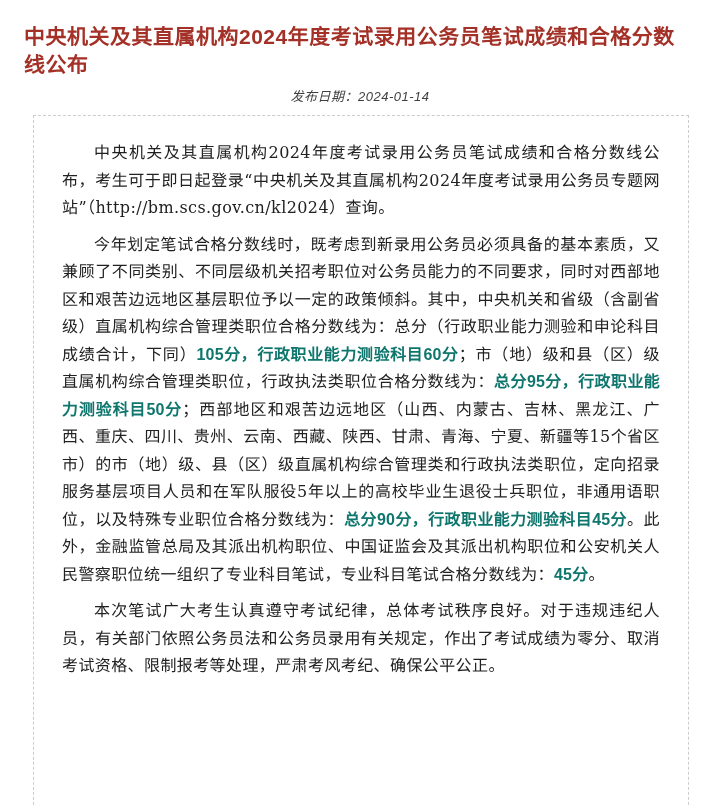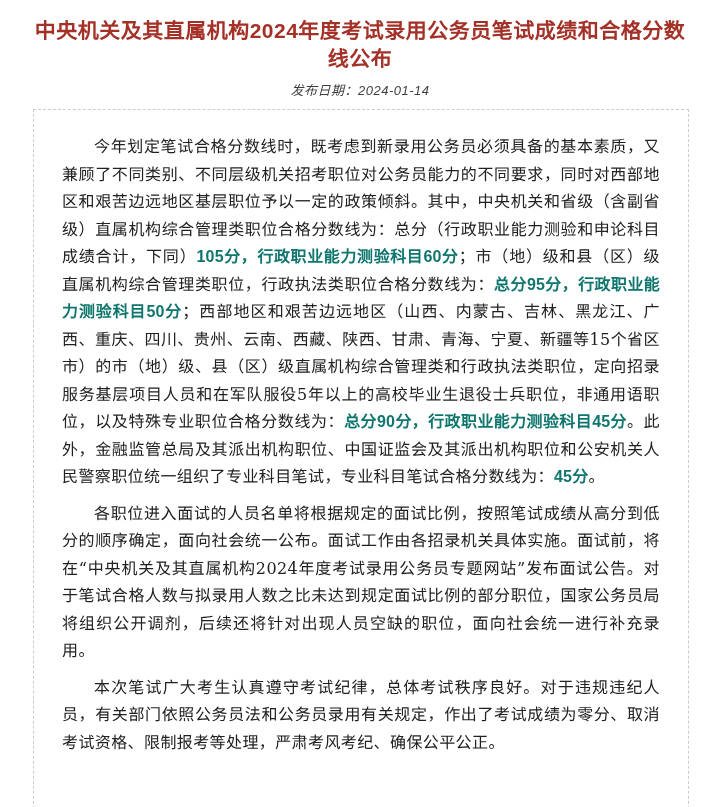--- a/index.html
+++ b/index.html
@@ -10,22 +10,21 @@
     --page-bg:#ffffff;
   }
   *{box-sizing:border-box;margin:0;padding:0;}
   html,body{width:720px;background:var(--page-bg);}
   body{
     height:807px;
     overflow:hidden;
     font-family:"DejaVu Serif","Liberation Serif",serif;
   }
   .page-title{
-    margin:17px 24px 7px 24px;
-    text-align:center;
+    margin:23px 24px 7px 24px;
     font-family:"Liberation Sans","DejaVu Sans",sans-serif;
     font-weight:bold;
     font-size:21px;
     line-height:28px;
     color:var(--title-red);
     letter-spacing:0.5px;
   }
   .date-line{
     text-align:center;
     font-family:"Liberation Sans","DejaVu Sans",sans-serif;
@@ -62,16 +61,16 @@
 <body>
 
 <h1 class="page-title">中央机关及其直属机构2024年度考试录用公务员笔试成绩和合格分数线公布</h1>
 
 <div class="date-line">
   <span>发布日期：</span><span>2024-01-14</span>
 </div>
 
 <div class="content-box">
 
+<p><span>中央机关及其直属机构2024年度考试录用公务员笔试成绩和合格分数线公布，考生可于即日起登录“中央机关及其直属机构2024年度考试录用公务员专题网站”（http://bm.scs.gov.cn/kl2024）查询。</span></p>
     <p><span>今年划定笔试合格分数线时，既考虑到新录用公务员必须具备的基本素质，又兼顾了不同类别、不同层级机关招考职位对公务员能力的不同要求，同时对西部地区和艰苦边远地区基层职位予以一定的政策倾斜。其中，中央机关和省级（含副省级）直属机构综合管理类职位合格分数线为：总分（行政职业能力测验和申论科目成绩合计，下同）</span><strong>105分，行政职业能力测验科目60分</strong><span>；市（地）级和县（区）级直属机构综合管理类职位，行政执法类职位合格分数线为：</span><strong>总分95分，行政职业能力测验科目50分</strong><span>；西部地区和艰苦边远地区（山西、内蒙古、吉林、黑龙江、广西、重庆、四川、贵州、云南、西藏、陕西、甘肃、青海、宁夏、新疆等15个省区市）的市（地）级、县（区）级直属机构综合管理类和行政执法类职位，定向招录服务基层项目人员和在军队服役5年以上的高校毕业生退役士兵职位，非通用语职位，以及特殊专业职位合格分数线为：</span><strong>总分90分，行政职业能力测验科目45分</strong><span>。此外，金融监管总局及其派出机构职位、中国证监会及其派出机构职位和公安机关人民警察职位统一组织了专业科目笔试，专业科目笔试合格分数线为：</span><strong>45分</strong><span>。</span></p>
-    <p><span>各职位进入面试的人员名单将根据规定的面试比例，按照笔试成绩从高分到低分的顺序确定，面向社会统一公布。面试工作由各招录机关具体实施。面试前，将在“中央机关及其直属机构2024年度考试录用公务员专题网站”发布面试公告。对于笔试合格人数与拟录用人数之比未达到规定面试比例的部分职位，国家公务员局将组织公开调剂，后续还将针对出现人员空缺的职位，面向社会统一进行补充录用。</span></p>
     <p><span>本次笔试广大考生认真遵守考试纪律，总体考试秩序良好。对于违规违纪人员，有关部门依照公务员法和公务员录用有关规定，作出了考试成绩为零分、取消考试资格、限制报考等处理，严肃考风考纪、确保公平公正。</span></p>
   </div>
 
 </body></html>

